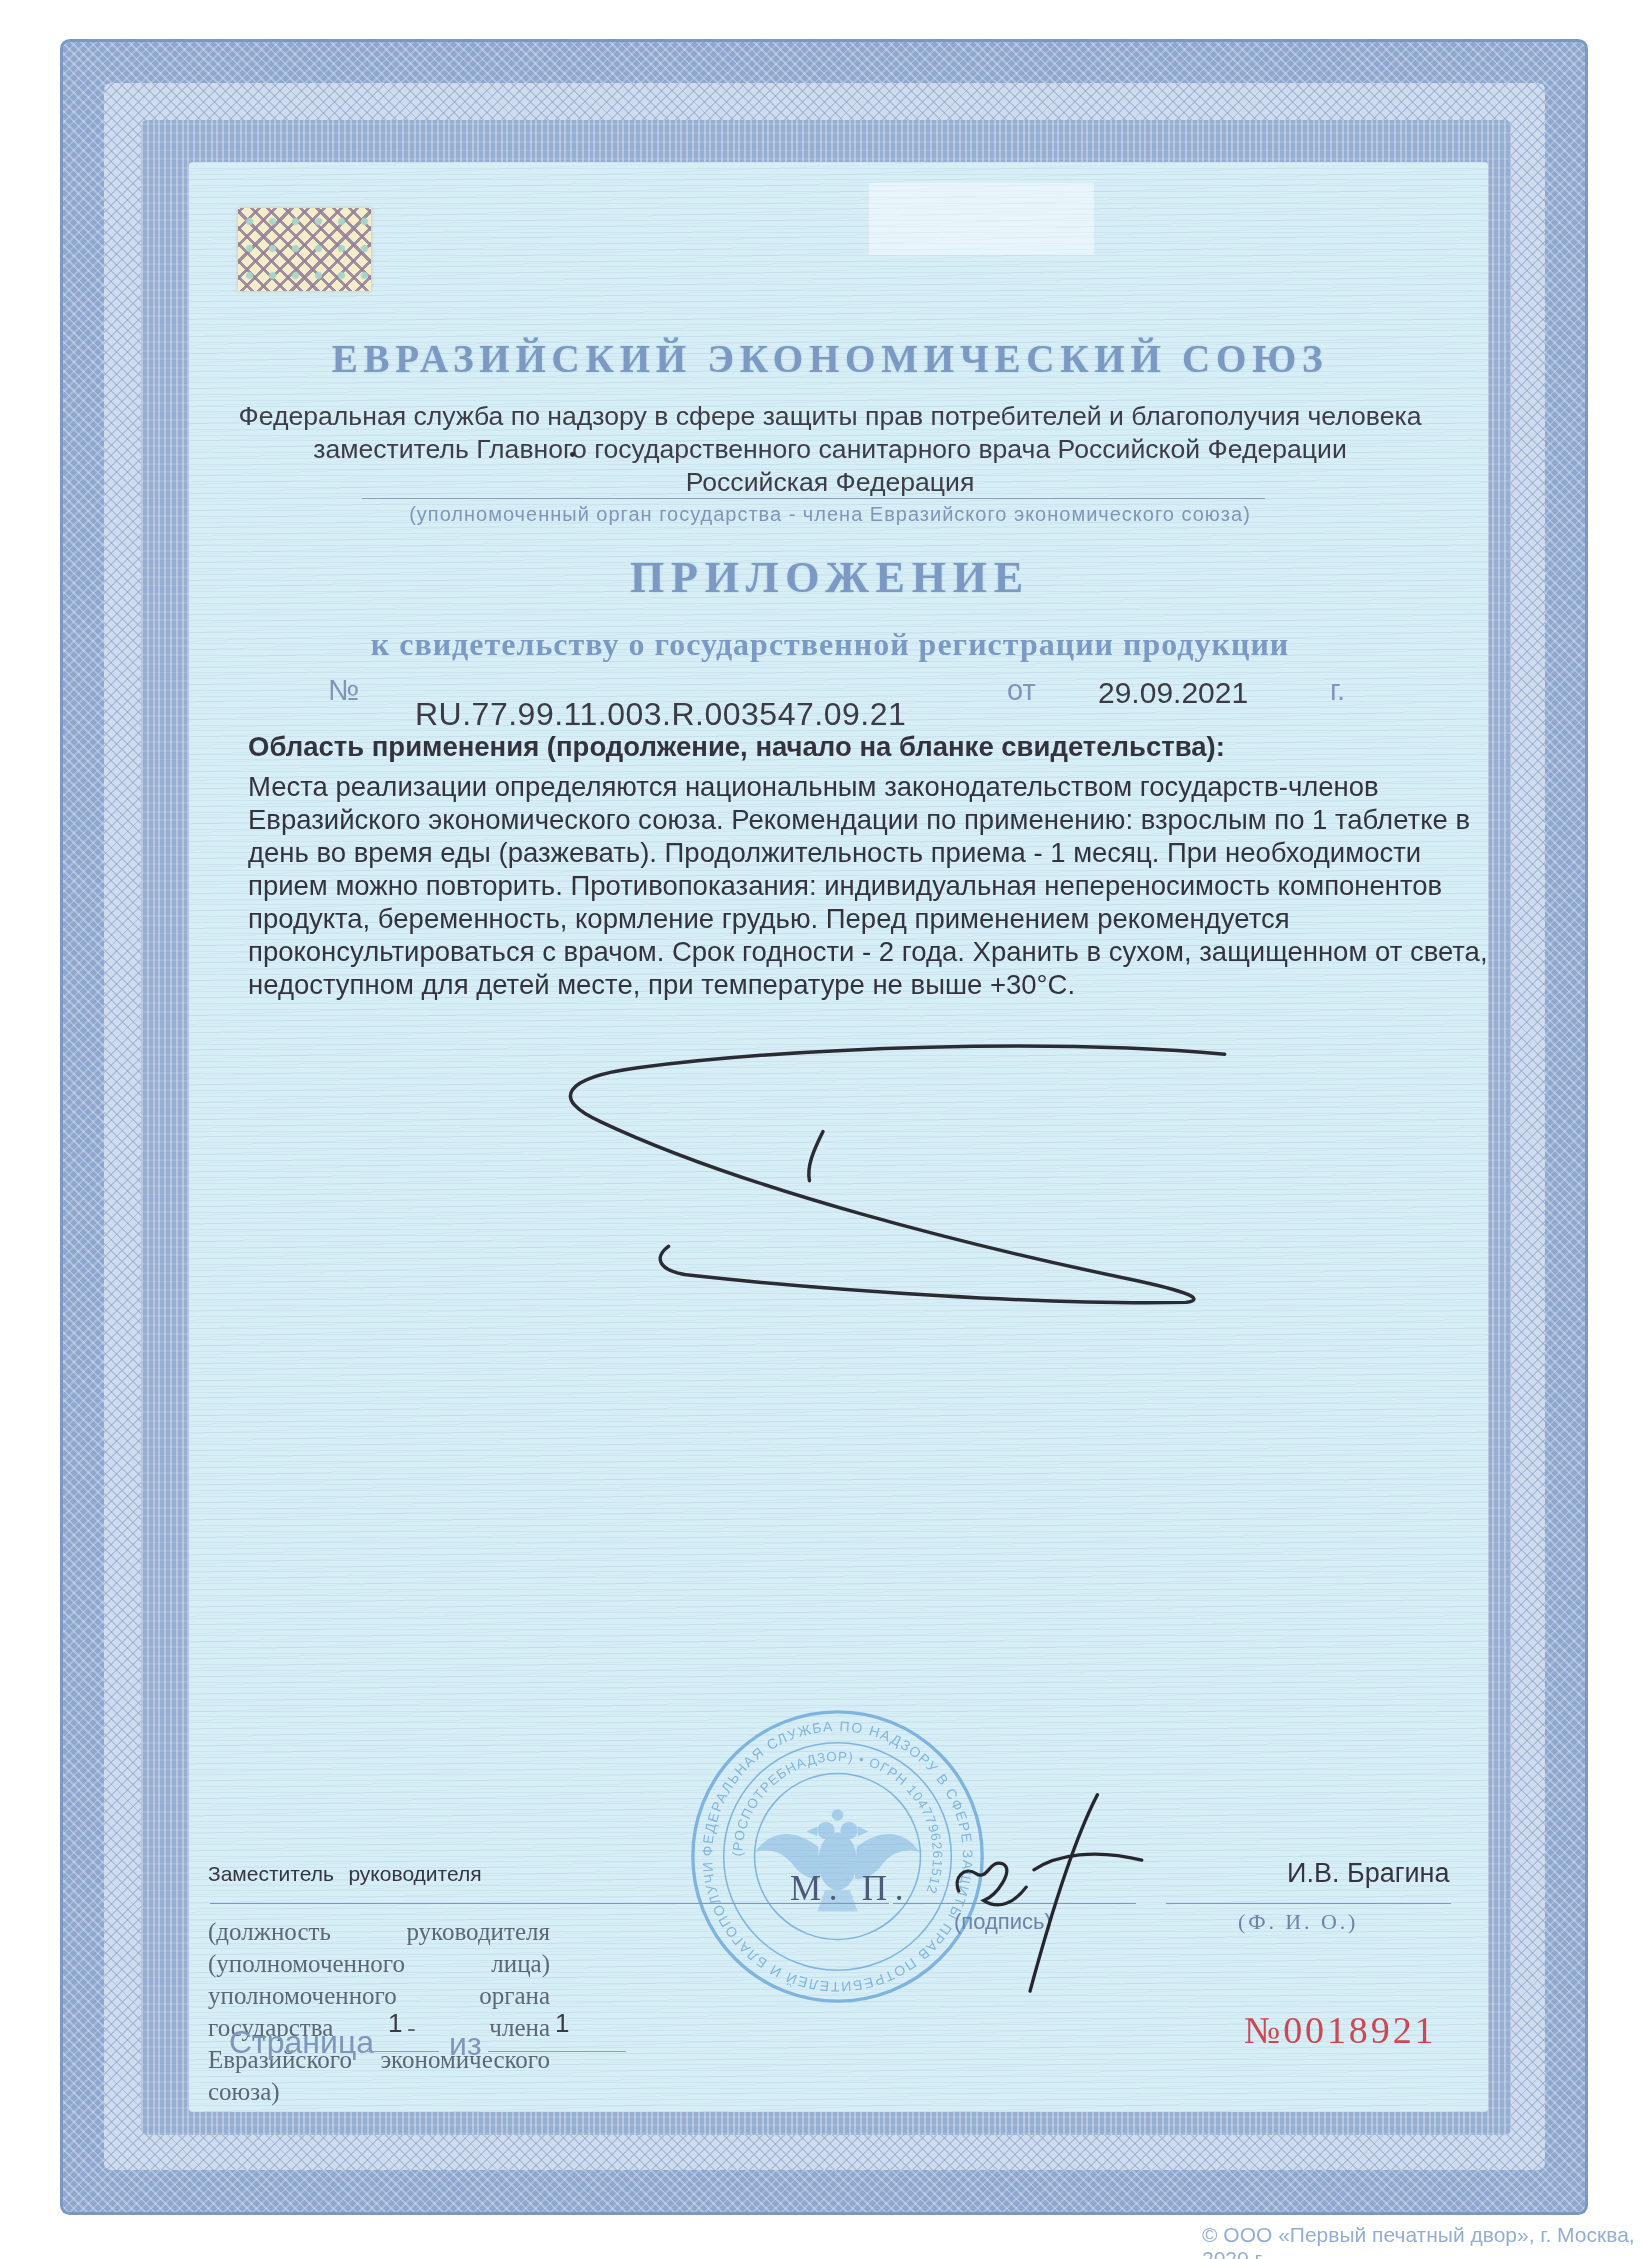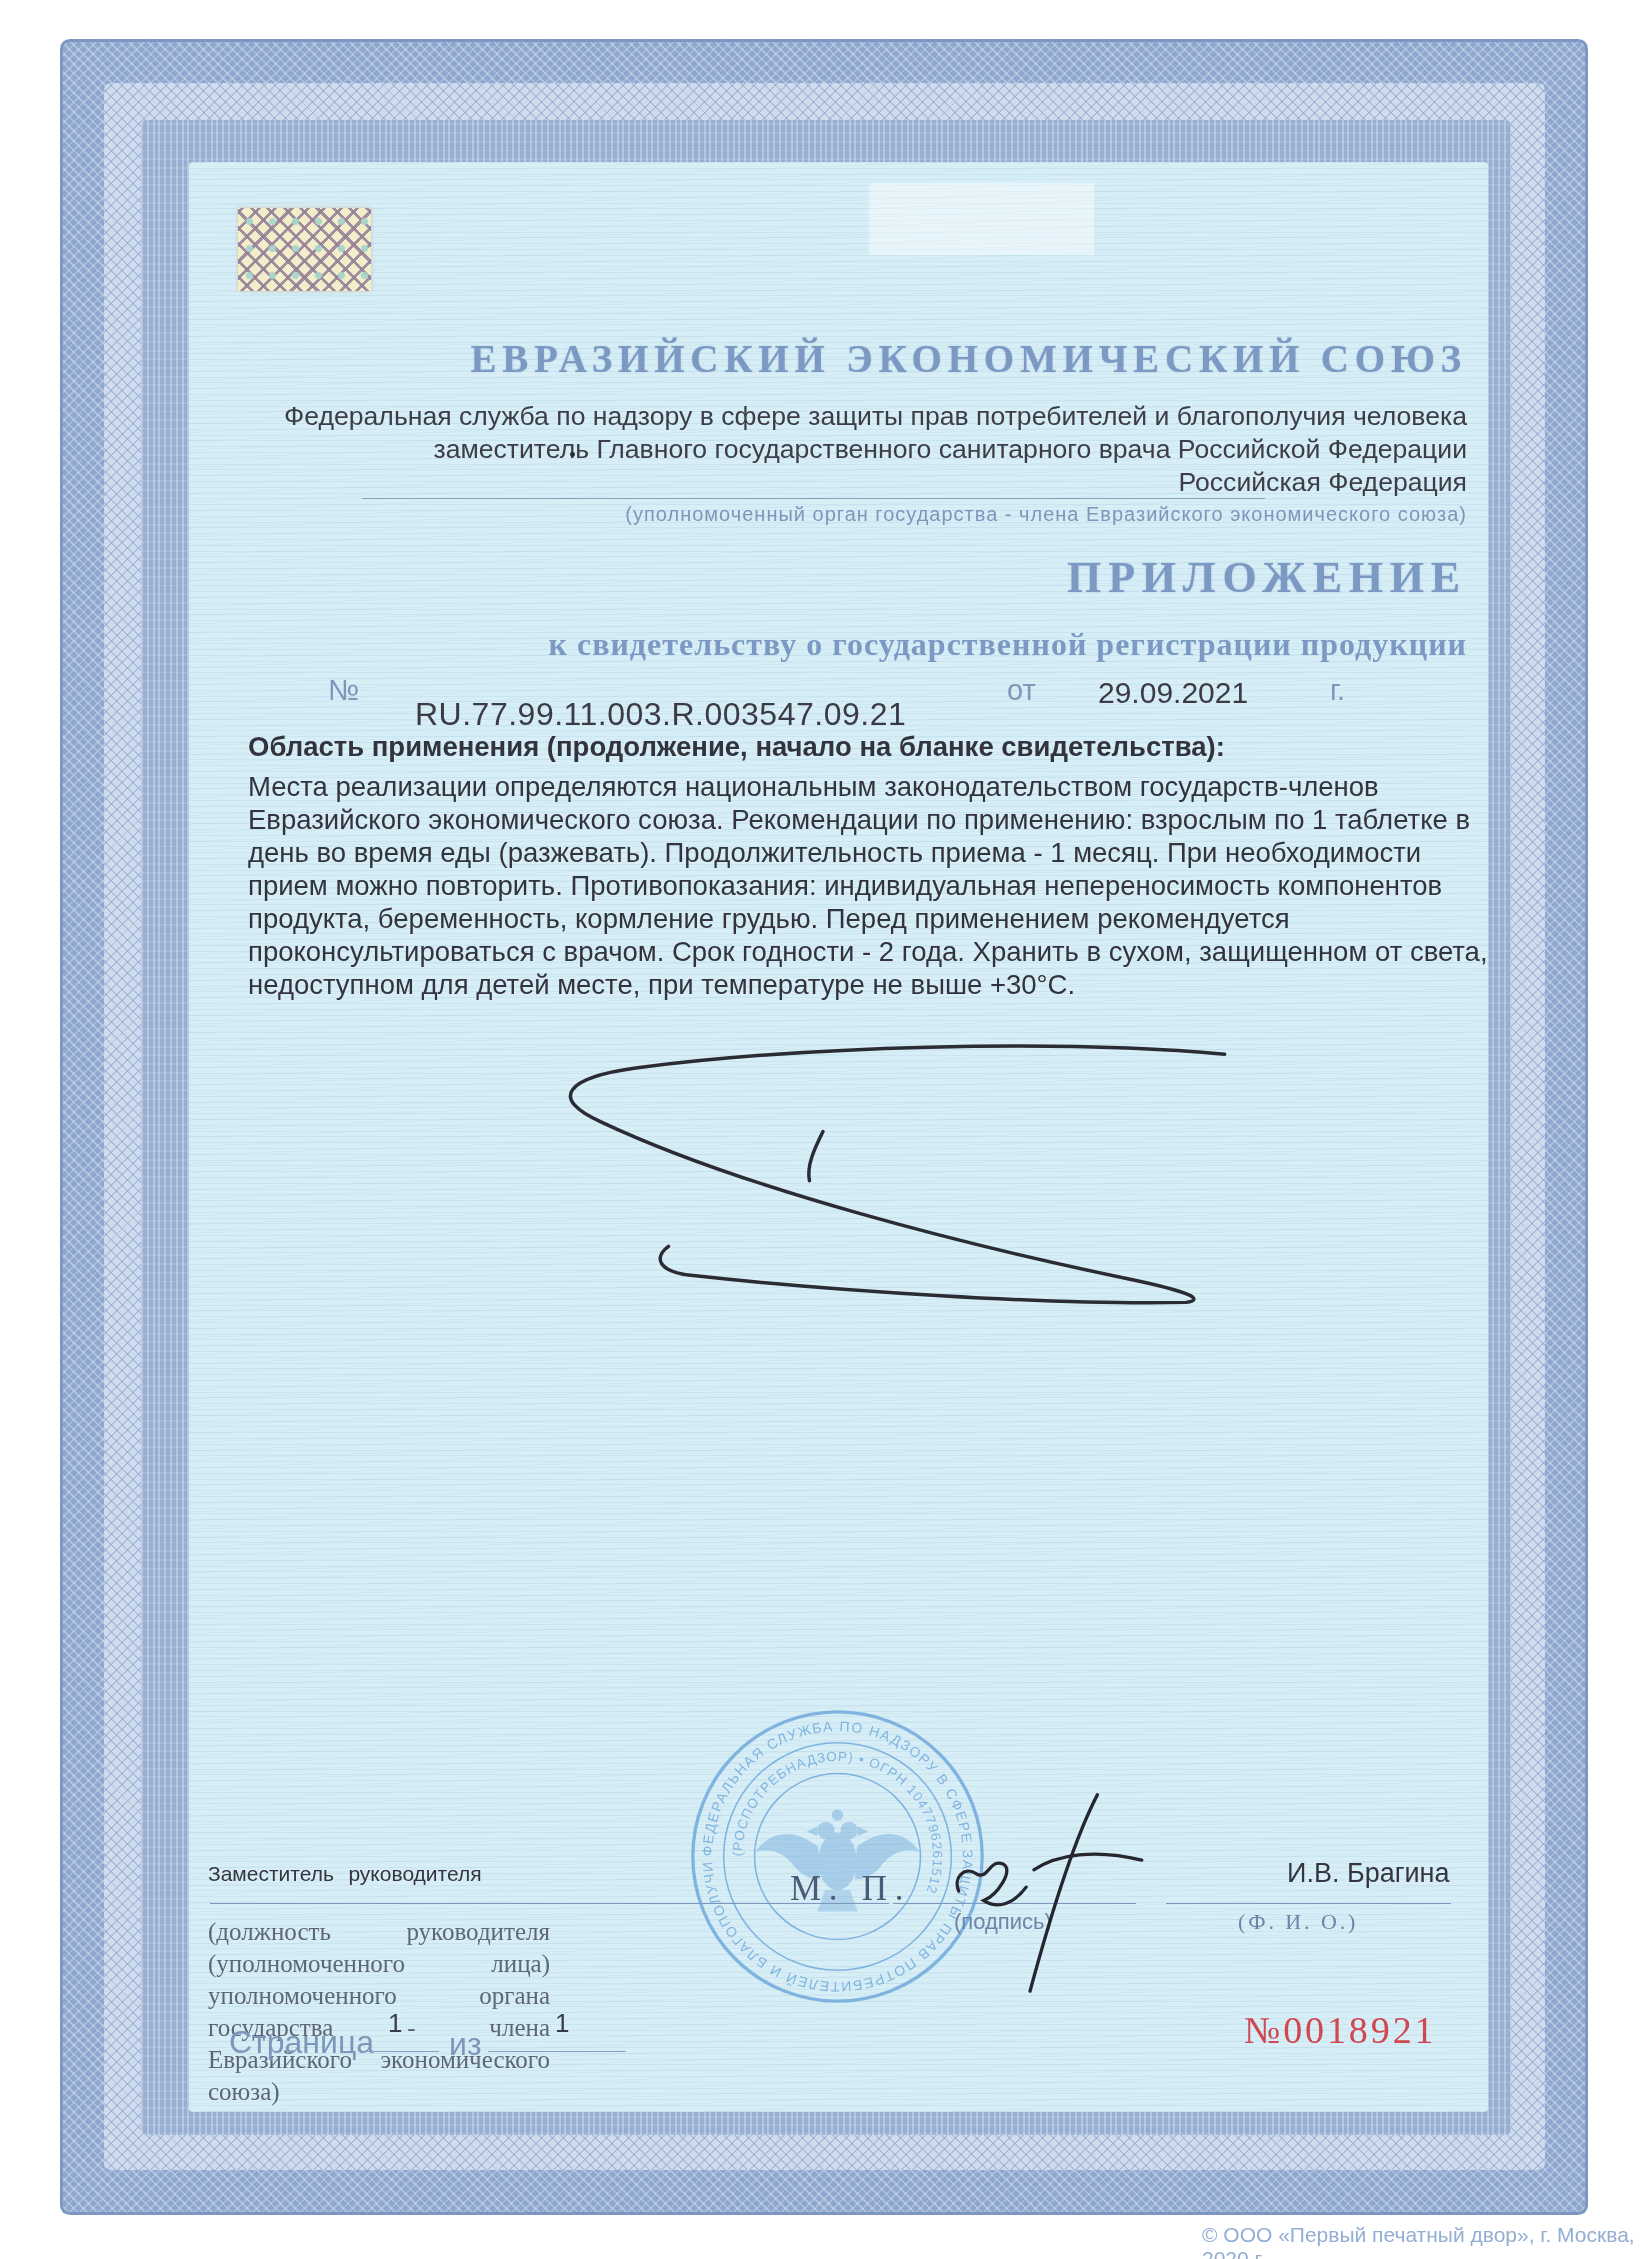--- a/index.html
+++ b/index.html
@@ -32,21 +32,21 @@
       radial-gradient(circle, rgba(168,214,203,.95) 2.9px, rgba(243,237,202,0) 4.3px),
       repeating-linear-gradient(45deg, rgba(0,0,0,0) 0 8.7px, rgba(148,126,152,.85) 8.7px 11.6px),
       repeating-linear-gradient(-45deg, rgba(0,0,0,0) 0 8.7px, rgba(148,126,152,.85) 8.7px 11.6px);
     background-size:23px 27px, auto, auto; box-shadow:0 0 3.9px rgba(180,170,140,.6);}
   .light-rect{left:869px;top:183px;width:225px;height:72px;background:rgba(255,255,255,.42);}
 
   
   .serifblue{font-family:Liberation Sans, sans-serif;color:#7d96ba;}
   .heading-blue{font-family:"Liberation Serif",serif;color:#7b99c3;font-weight:bold;}
   .dark{color:#3b3b45;}
-  .center-block{left:193px;width:1274px;text-align:right;}
+  .center-block{left:193px;width:1274px;text-align:center;}
 
   .union-title{top:336px;font-size:39px;letter-spacing:5.8px;
     text-shadow:0 0 1.9px rgba(123,153,195,.45);}
   .org-lines{top:400px;font-size:26.6px;line-height:33px;color:#3d3d47;}
   .hdr-dot{left:570px;top:452px;width:4.8px;height:4.8px;border-radius:50%;background:#2a2a33;}
   .rule{left:362px;top:498px;width:903px;height:0;border-top:1.9px solid #8b9fbe;}
   .auth-note{top:503px;font-size:20px;letter-spacing:1px;}
   .app-title{top:552px;font-size:44px;letter-spacing:6.8px;
     text-shadow:0 0 1.9px rgba(123,153,195,.45);}
   .app-subtitle{top:626px;font-size:32px;letter-spacing:1px;}

